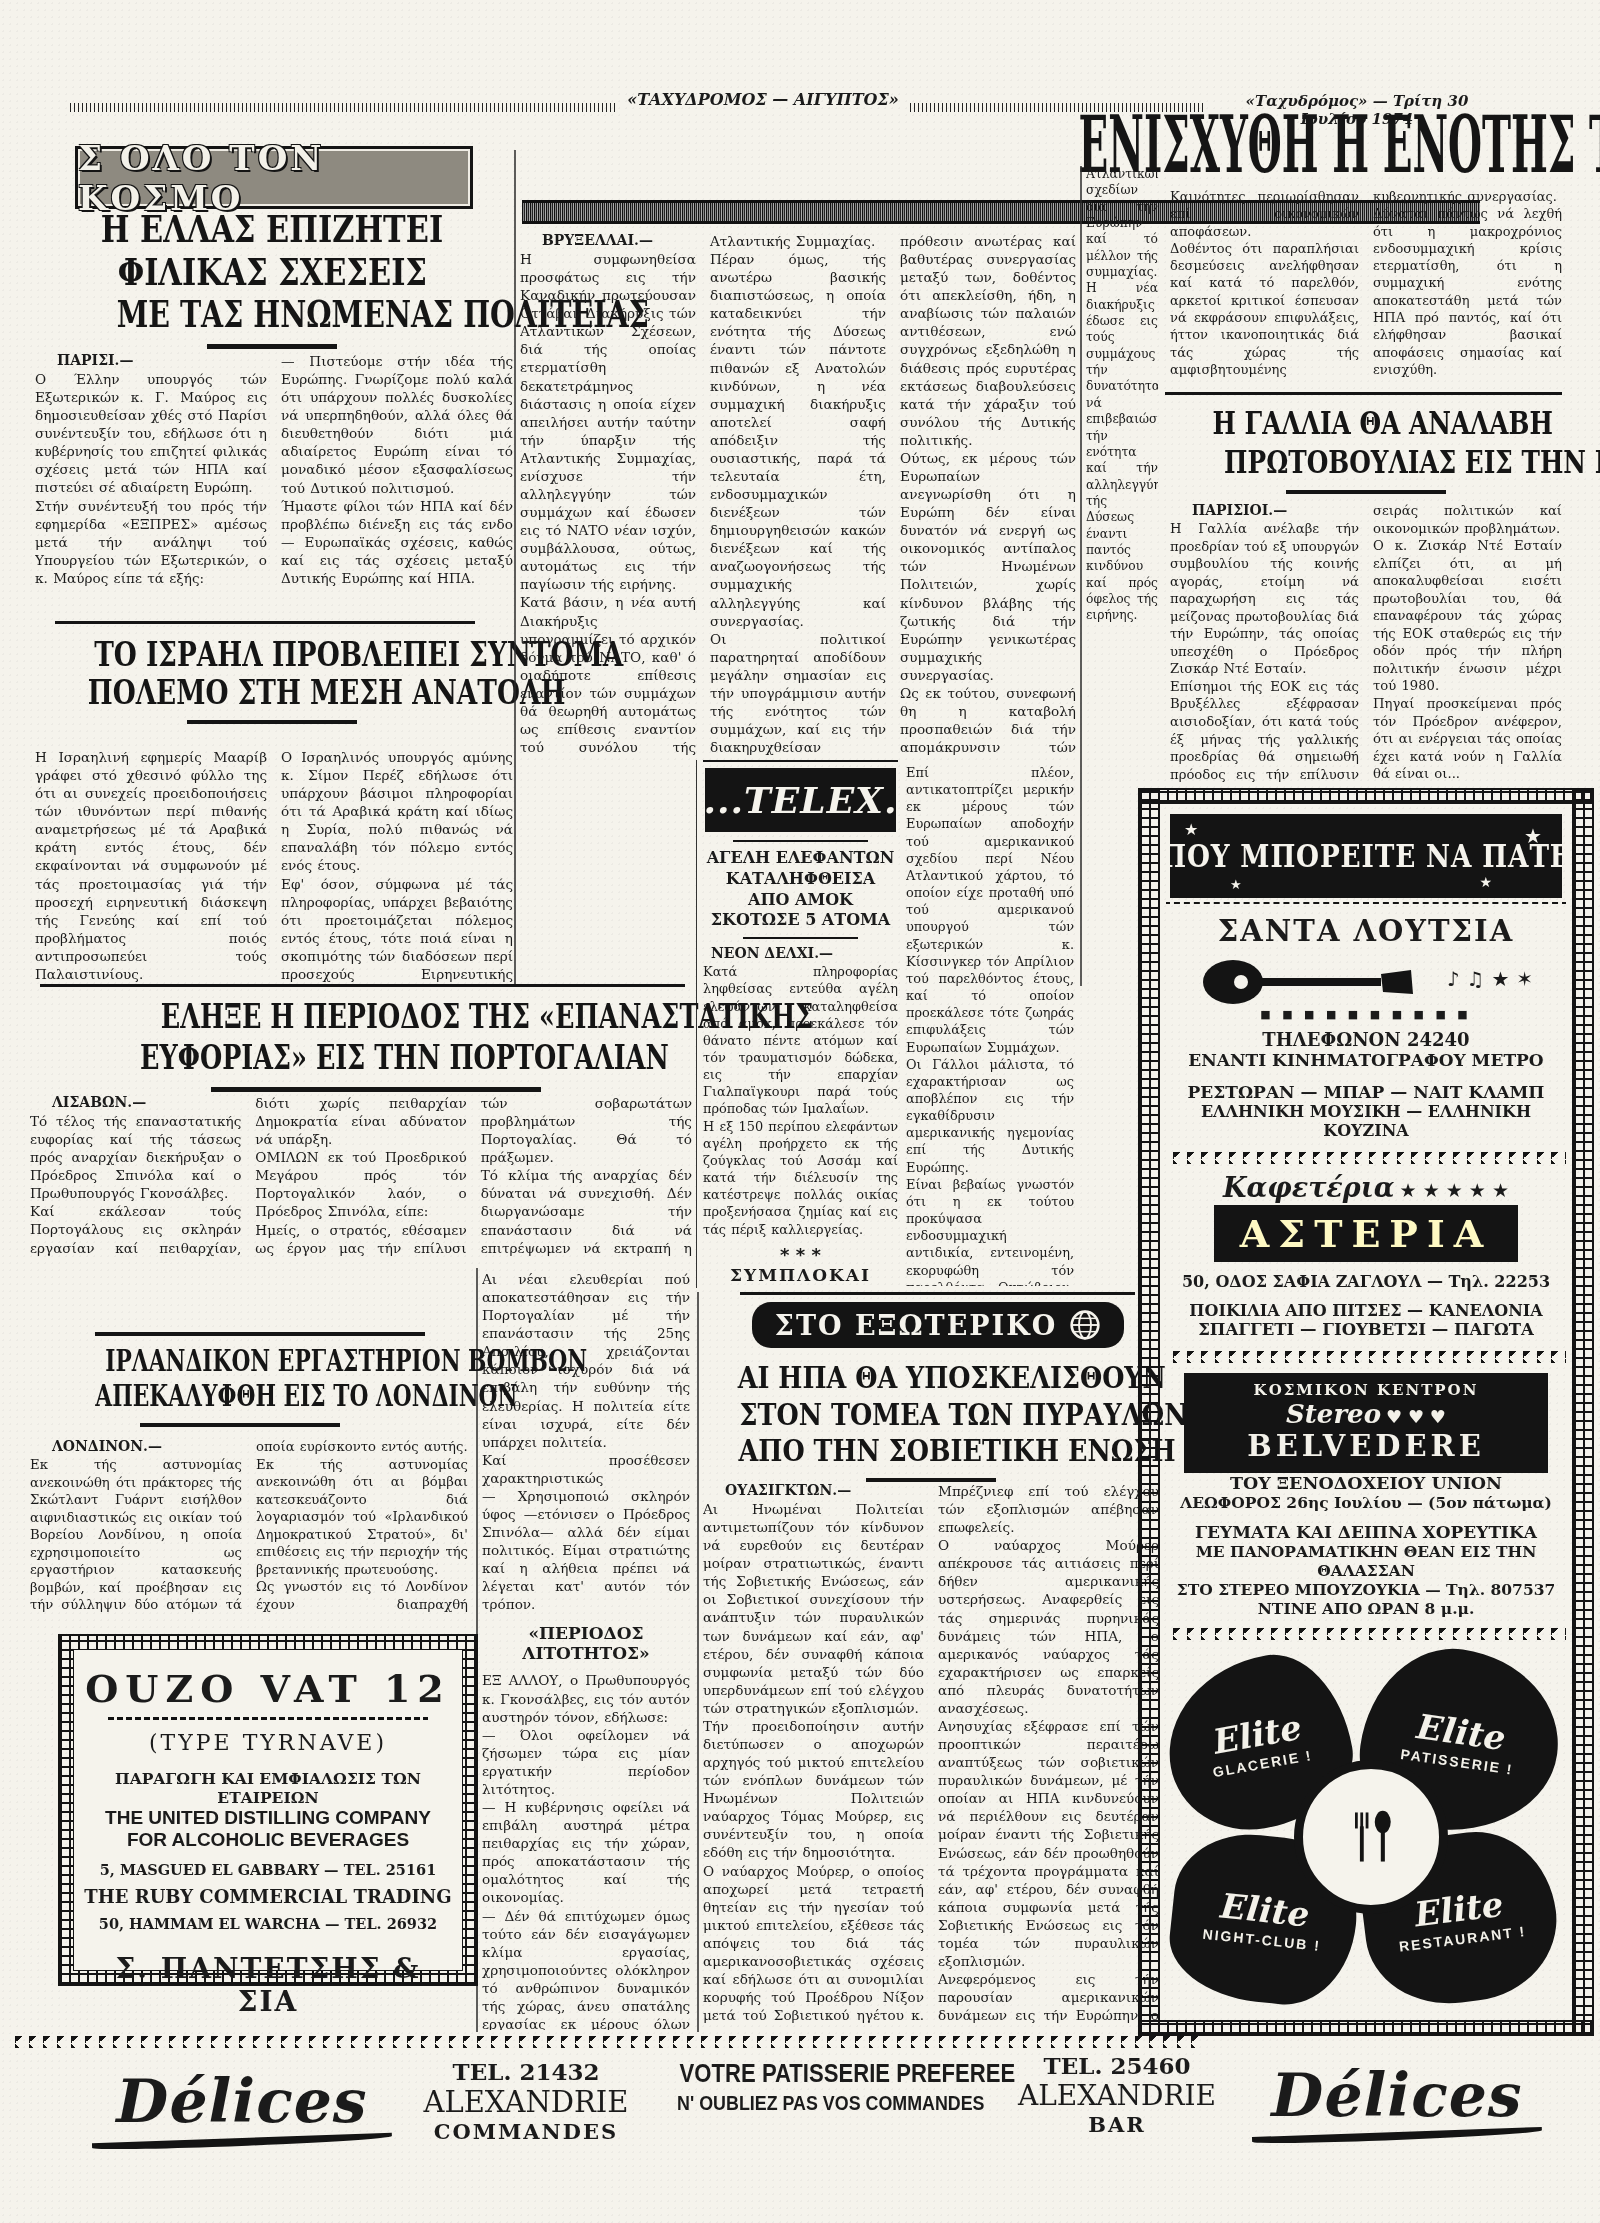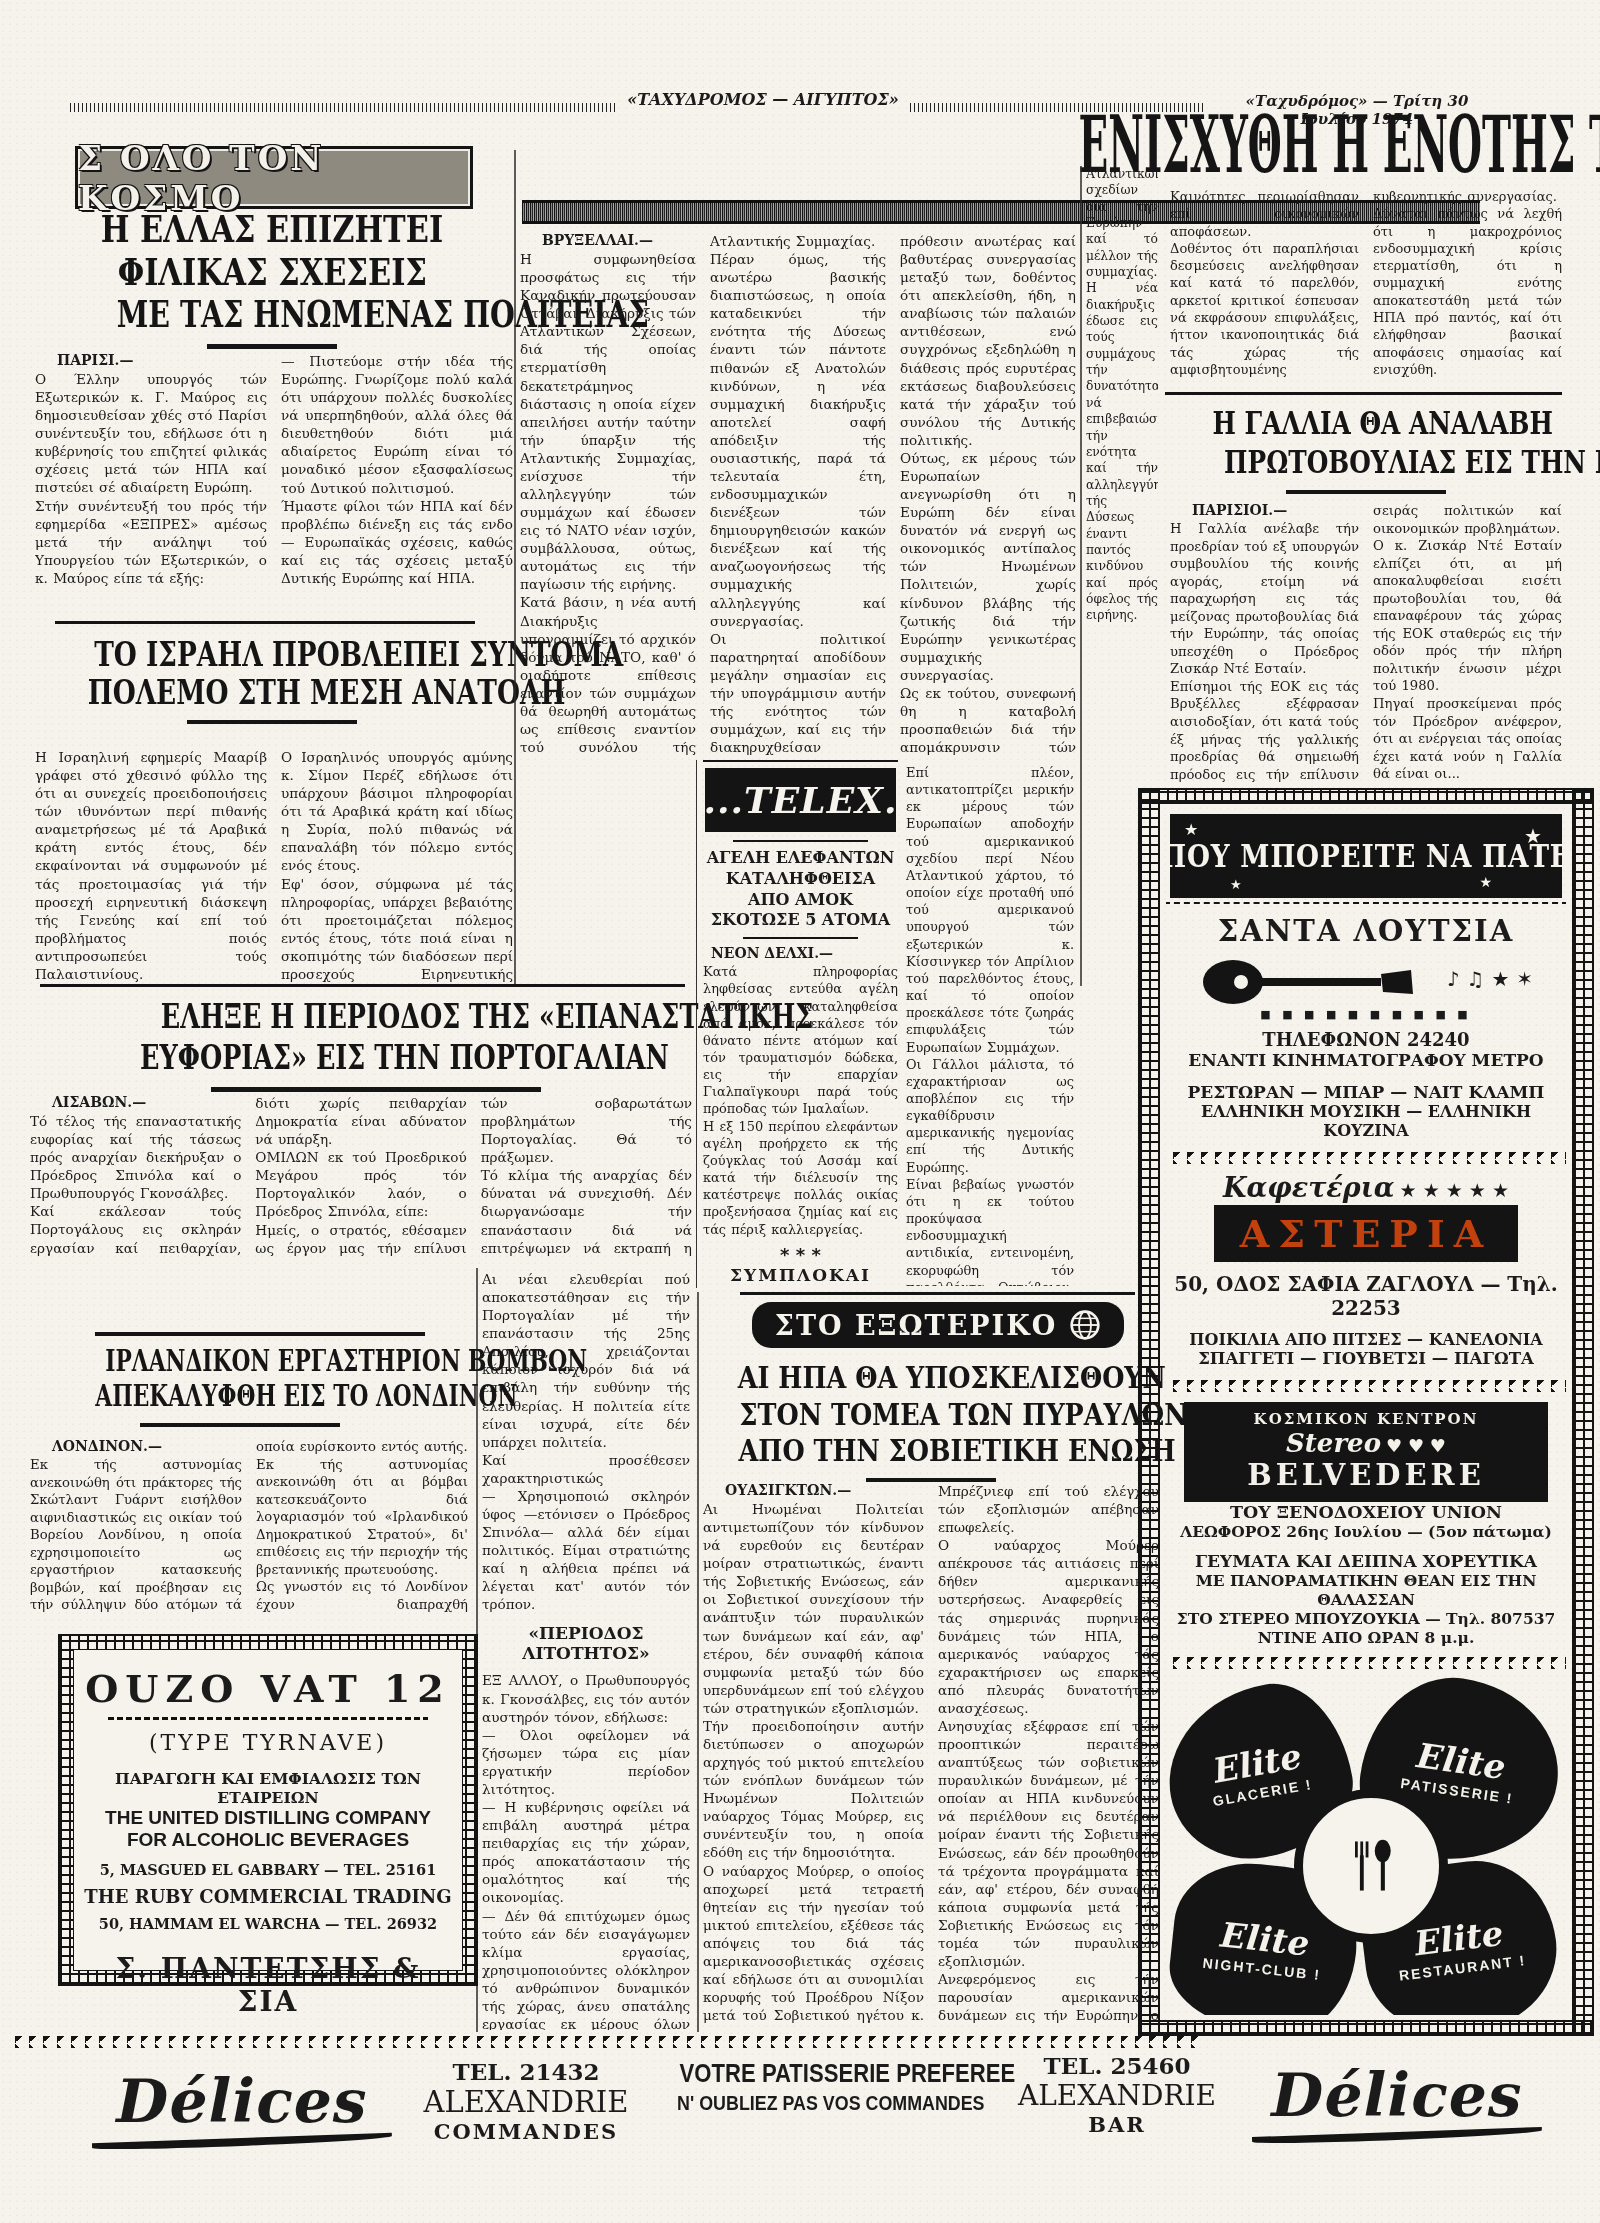--- a/index.html
+++ b/index.html
@@ -100,21 +100,21 @@
   #ads{left:1166px;top:810px;width:400px;height:1205px;overflow:hidden;}
   #pou{position:relative;height:84px;margin:4px 4px 0;display:flex;align-items:center;justify-content:center;outline:2px dashed #141414;outline-offset:4px;}
   #pou span.t{font-size:31px;font-weight:bold;letter-spacing:1px;}
   #pou .star{position:absolute;color:#f5f3ec;}
   .adline{font-weight:bold;text-align:center;}
   #sl-title{font-size:29px;font-weight:bold;letter-spacing:2px;text-align:center;margin-top:16px;}
   #sl-art{display:flex;align-items:center;justify-content:center;gap:8px;margin-top:4px;}
   #sl-notes{font-size:20px;font-weight:bold;}
   #sl-dots{text-align:center;font-size:11px;letter-spacing:4px;margin-top:2px;}
   #ast-pre{font:bold italic 27px "DejaVu Serif",serif;}
-  #ast-box{display:inline-block;background:#141414;color:#c2410c;padding:6px 26px;margin-top:2px;}
+  #ast-box{display:inline-block;background:#141414;color:#fef9c3;padding:6px 26px;margin-top:2px;}
   #ast-box span{font-size:38px;font-weight:bold;letter-spacing:9px;}
   #bel-box{width:356px;margin:10px auto 0;background:#141414;color:#f3f1e9;text-align:center;padding:8px 4px 10px;}
   #bel-box .t1{font-size:15px;font-weight:bold;letter-spacing:2px;}
   #bel-box .t2{font:bold italic 26px "DejaVu Serif",serif;}
   #bel-box .t3{font-size:29px;font-weight:bold;letter-spacing:4px;}
   
   #elite{position:relative;height:356px;margin-top:10px;}
   .blob{position:absolute;background:#141414;display:flex;flex-direction:column;align-items:center;justify-content:center;color:#f3f1e9;}
   .blob .e{font:bold italic 34px "DejaVu Serif",serif;}
   .blob .c{font:bold 14px "Liberation Sans",sans-serif;letter-spacing:2px;margin-top:2px;}
@@ -369,21 +369,21 @@
     <div class="zz" style="margin-top:12px"></div>
 
     <div class="ctr">
       <div style="margin-top:8px">
         <span id="ast-pre">Καφετέρια</span>
         <span class="star" style="font-size:19px">★ ★ ★ ★ ★</span>
       </div>
       <div id="ast-box">
         <span>ΑΣΤΕΡΙΑ</span>
       </div>
-      <div class="adline" style="font-size:20px;margin-top:10px">50, ΟΔΟΣ ΣΑΦΙΑ ΖΑΓΛΟΥΛ — Τηλ. 22253</div>
+      <div class="adline" style="font-size:16px;margin-top:10px">50, ΟΔΟΣ ΣΑΦΙΑ ΖΑΓΛΟΥΛ — Τηλ. 22253</div>
       <div class="adline" style="font-size:16px;margin-top:10px">ΠΟΙΚΙΛΙΑ ΑΠΟ ΠΙΤΣΕΣ — ΚΑΝΕΛΟΝΙΑ</div>
       <div class="adline" style="font-size:16.5px">ΣΠΑΓΓΕΤΙ — ΓΙΟΥΒΕΤΣΙ — ΠΑΓΩΤΑ</div>
     </div>
 
     <div class="zz" style="margin-top:12px"></div>
 
     <div>
       <div id="bel-box">
         <div class="t1">ΚΟΣΜΙΚΟΝ ΚΕΝΤΡΟΝ</div>
         <div>

